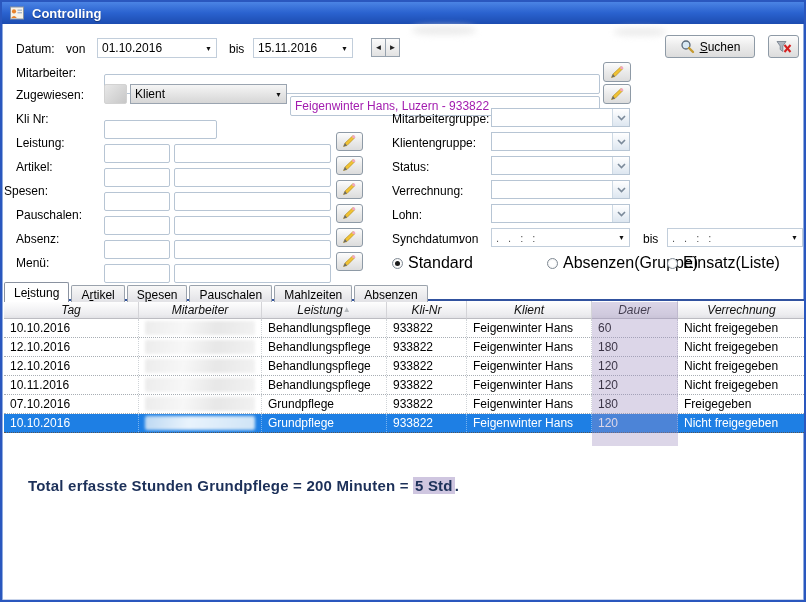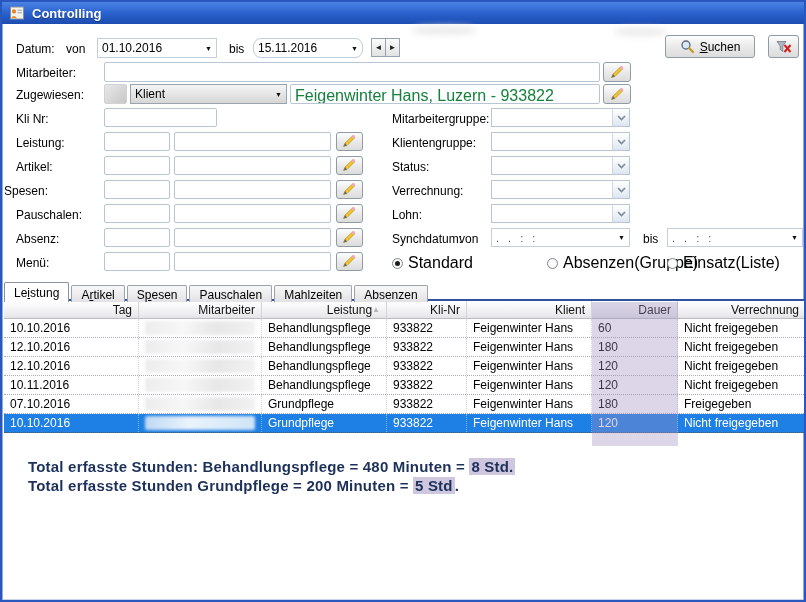--- a/index.html
+++ b/index.html
@@ -12,21 +12,21 @@
   }
   .titlebar{
     position:absolute;left:0;top:0;right:0;height:22px;
     background:linear-gradient(180deg,#4b84e4 0%,#2a62cf 50%,#1c4cb0 100%);
     display:flex;align-items:center;gap:7px;padding-left:7px;
   }
   .titlebar .title{color:#fff;font-weight:bold;font-size:13px;text-shadow:0 1px 1px rgba(0,0,0,.35);}
   .lbl{position:absolute;font-size:12px;color:#000;white-space:nowrap;}
   .input{
     position:absolute;box-sizing:border-box;background:#fff;border:1px solid #b7c5d4;
-    border-radius:2px;font-size:16px;padding:2px 4px;color:#15803d;white-space:nowrap;overflow:hidden;
+    border-radius:2px;font-size:12px;padding:2px 4px;color:#a21caf;white-space:nowrap;overflow:hidden;margin-top:12px;
   }
   .btn{
     position:absolute;box-sizing:border-box;display:flex;align-items:center;justify-content:center;gap:5px;
     background:linear-gradient(#fdfdfd,#ececec 45%,#dcdcdc);border:1px solid #8e9aa6;border-radius:3px;
     font-size:12px;color:#000;cursor:default;
   }
   .pbtn{width:28px;height:20px;}
   .navwrap{position:absolute;display:flex;}
   .navbtn{width:15px;height:19px;box-sizing:border-box;border:1px solid #97a2ae;
     background:linear-gradient(#fbfbfb,#e2e2e2);display:flex;align-items:center;justify-content:center;
@@ -50,24 +50,24 @@
   .radio.sel{display:flex;align-items:center;justify-content:center;}
   .radio.sel::after{content:'';width:5px;height:5px;border-radius:50%;background:#1c1c1c;}
   .smudge{position:absolute;background:#ececec;filter:blur(3px);border-radius:40%;}
   .tabbar{position:absolute;left:2px;top:280px;height:20px;display:flex;align-items:flex-end;z-index:6;}
   .tab{height:17px;box-sizing:border-box;padding:1px 9px 0;font-size:12px;margin-right:2px;
     background:linear-gradient(#f8f8f8,#e2e2e6);border:1px solid #9aa2ac;border-bottom:none;
     border-radius:2px 2px 0 0;display:flex;align-items:center;color:#000;}
   .tab.active{height:20px;background:#fff;border-color:#8a92a0;position:relative;z-index:7;}
   .tablewrap{position:absolute;left:2px;top:297px;width:802px;height:148px;border-top:2px solid #31529f;box-sizing:border-box;}
   .thead{display:grid;grid-template-columns:var(--cols);height:18px;}
-  .th{box-sizing:border-box;display:flex;align-items:center;justify-content:flex-end;
+  .th{box-sizing:border-box;display:flex;align-items:center;justify-content:center;
     background:linear-gradient(#ffffff,#ececef 80%,#e2e2e6);
     border-right:1px solid #d4d4d8;border-bottom:1px solid #bcbcc2;
-    padding:0 6px;font-size:12px;color:#111;overflow:hidden;white-space:nowrap;}
+    padding:0 22px;font-size:12px;color:#111;overflow:hidden;white-space:nowrap;font-style:italic;}
   .sort{font-size:8px;color:#b4b8bc;}
   .tbody{width:802px;}
   .tr{display:grid;grid-template-columns:var(--cols);height:19px;box-sizing:border-box;
     border-bottom:1px dotted #a8aeb4;background:#fff;}
   .tr.sel{background:#1e7fe4;color:#fff;border-bottom:1px dotted #555;}
   .td{box-sizing:border-box;display:flex;align-items:center;padding:0 6px;font-size:12px;
     border-right:1px dotted #d0d4d8;overflow:hidden;white-space:nowrap;}
   .tr.sel .td{border-right-color:rgba(255,255,255,.4);}
   .redact{width:112px;height:14px;border-radius:2px;filter:blur(1.5px);
     background:linear-gradient(100deg,#ececec,#f7f7f7 35%,#e7e7e7 65%,#f2f2f2);}
@@ -100,21 +100,21 @@
   <div class="smudge" style="left:410px;top:24px;width:64px;height:9px;"></div>
   <div class="smudge" style="left:612px;top:26px;width:52px;height:8px;"></div>
 
   <div class="lbl" style="left:14px;top:40px;">Datum:</div>
   <div class="lbl" style="left:64px;top:40px;">von</div>
   <div class="combo flat" style="left:95px;top:36px;width:120px;height:20px;">
     <span>01.10.2016</span>
     <span class="tri">▼</span>
   </div>
   <div class="lbl" style="left:227px;top:40px;">bis</div>
-  <div class="combo flat" style="left:251px;top:36px;width:110px;height:20px;border-radius:8px;">
+  <div class="combo flat" style="left:251px;top:36px;width:100px;height:20px;">
     <span>15.11.2016</span>
     <span class="tri">▼</span>
   </div>
   <div class="navwrap" style="left:369px;top:36px;">
     <div class="navbtn">
         <span>◄</span>
       </div>
     <div class="navbtn" style="margin-left:-1px;">
         <span>►</span>
       </div>
@@ -430,19 +430,16 @@
           <div class="td">Grundpflege</div>
           <div class="td">933822</div>
           <div class="td">Feigenwinter Hans</div>
           <div class="td">120</div>
           <div class="td">Nicht freigegeben</div>
         </div>
       </div>
     <div class="dauer-overlay"></div>
   </div>
 
-  <div class="totline" style="top:456px;">
-    <span>Total erfasste Stunden: Behandlungspflege = 480 Minuten = </span><span class="hl">8 Std.</span><span></span>
-  </div>
   <div class="totline" style="top:475px;">
     <span>Total erfasste Stunden Grundpflege = 200 Minuten = </span><span class="hl">5 Std</span><span>.</span>
   </div>
 </div>
 
 </body></html>

